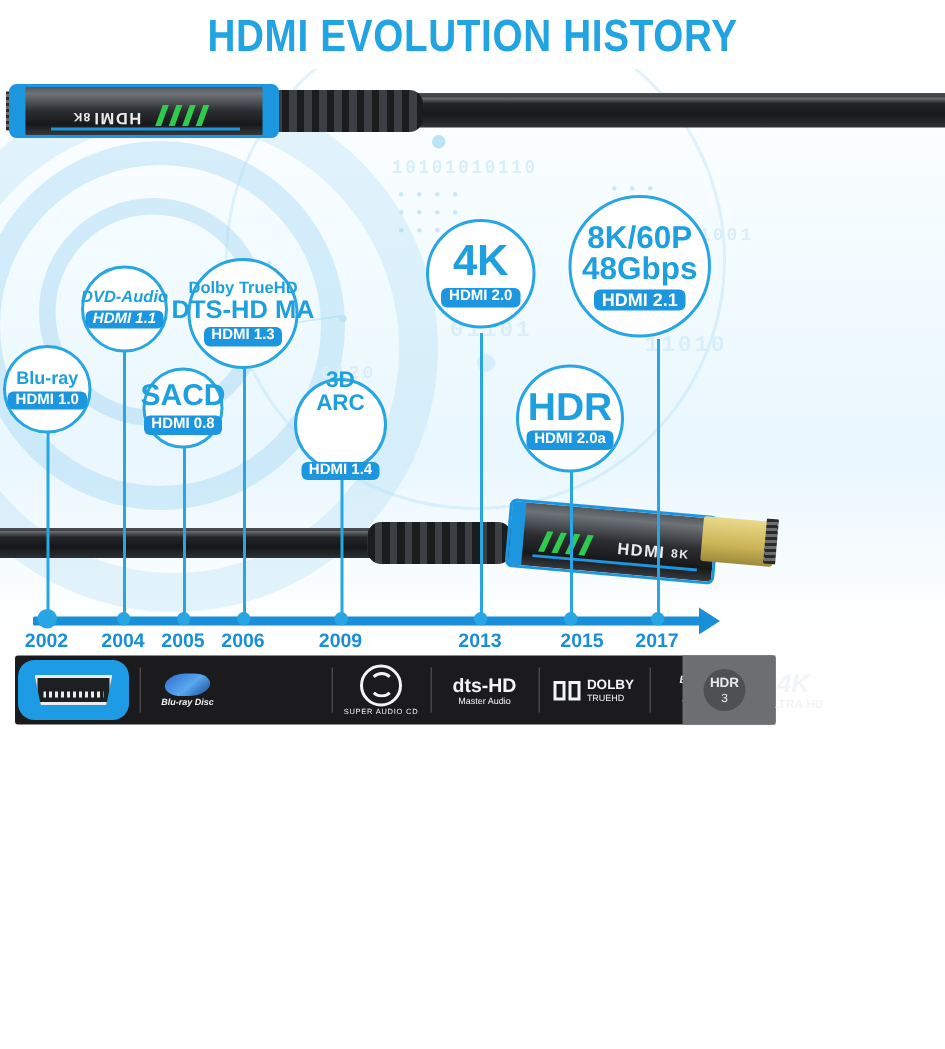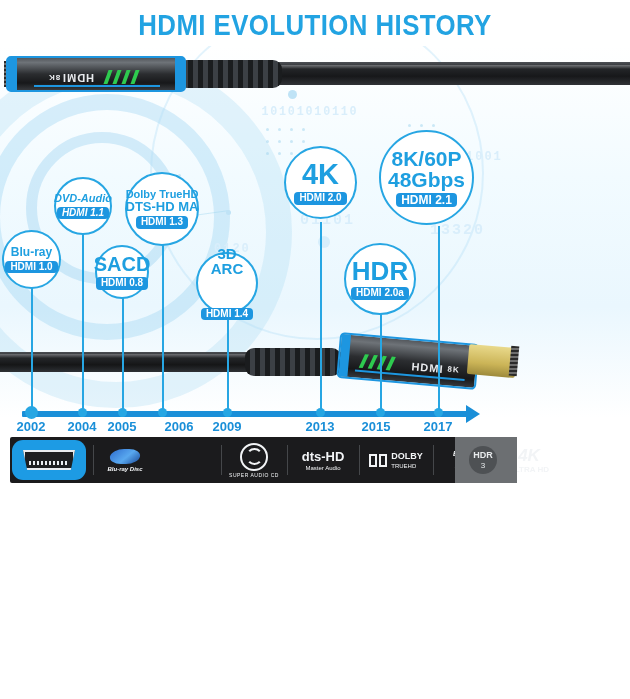--- a/index.html
+++ b/index.html
@@ -118,21 +118,21 @@
   <div class="bg-wash">
     <div class="swirl s1"></div>
     <div class="swirl s2"></div>
     <div class="swirl s3"></div>
     <div class="swirl s4"></div>
     <div class="arcblob" style="left:62px;top:10px;width:16px;height:16px;"></div>
     <div class="arcblob" style="left:112px;top:200px;width:22px;height:22px;"></div>
     <div class="arcblob" style="left:318px;top:190px;width:12px;height:12px;"></div>
     <div class="binrow" style="left:256px;top:58px;font-size:13px;transform:scaleX(.9);">10101010110</div>
     <div class="binrow" style="left:300px;top:166px;font-size:15px;">01101</div>
-    <div class="binrow" style="left:430px;top:176px;font-size:15px;">13320</div>
+    <div class="binrow" style="left:430px;top:176px;font-size:15px;">11010</div>
     <div class="binrow" style="left:214px;top:196px;font-size:12px;">0120</div>
     <div class="binrow" style="left:466px;top:104px;font-size:12px;">1001</div>
     <div class="dotgrid" style="left:266px;top:82px;">
       <i style="left:0;top:0"></i>
         <i style="left:12px;top:0"></i>
         <i style="left:24px;top:0"></i>
         <i style="left:36px;top:0"></i>
       <i style="left:0;top:12px"></i>
         <i style="left:12px;top:12px"></i>
         <i style="left:24px;top:12px"></i>
@@ -239,21 +239,21 @@
   <div class="callout" style="left:95px;top:245px;">
     <div class="bubble" style="width:54px;height:54px;">
       <div class="bub-title" style="font-size:20px;">SACD</div>
       <div class="badge" style="font-size:10px;">HDMI 0.8</div>
     </div>
   </div>
 
   <div class="callout" style="left:125px;top:172px;">
     <div class="bubble" style="width:74px;height:74px;">
       <div class="bub-title" style="font-size:11px;">Dolby TrueHD</div>
-      <div class="bub-title" style="font-size:13px;text-align:right;">DTS-HD MA</div>
+      <div class="bub-title" style="font-size:17px;text-align:right;">DTS-HD MA</div>
       <div class="badge" style="font-size:10px;">HDMI 1.3</div>
     </div>
   </div>
 
   <div class="callout" style="left:196px;top:252px;">
     <div class="bubble" style="width:62px;height:62px;">
       <div class="bub-title" style="font-size:15px;">3D</div>
       <div class="bub-title" style="font-size:15px;">ARC</div>
       <div class="badge" style="font-size:10px;margin-top:32px;">HDMI 1.4</div>
     </div>
@@ -289,24 +289,24 @@
   <div class="tl-dot" style="left:118px;"></div>
   <div class="tl-dot" style="left:158px;"></div>
   <div class="tl-dot" style="left:223px;"></div>
   <div class="tl-dot" style="left:316px;"></div>
   <div class="tl-dot" style="left:376px;"></div>
   <div class="tl-dot" style="left:434px;"></div>
 
   <div class="tl-year" style="left:11px;width:40px;">2002</div>
   <div class="tl-year" style="left:62px;width:40px;">2004</div>
   <div class="tl-year" style="left:102px;width:40px;">2005</div>
-  <div class="tl-year" style="left:159px;width:40px;">2006</div>
+  <div class="tl-year" style="left:142px;width:40px;">2006</div>
   <div class="tl-year" style="left:207px;width:40px;">2009</div>
   <div class="tl-year" style="left:300px;width:40px;">2013</div>
-  <div class="tl-year" style="left:356px;width:40px;">2015</div>
+  <div class="tl-year" style="left:368px;width:40px;">2015</div>
   <div class="tl-year" style="left:418px;width:40px;">2017</div>
 
   <div class="logobar"></div>
 
   <div class="hdmi-badge">
     <div class="hdmi-port">
         <i></i>
       </div>
   </div>
 

